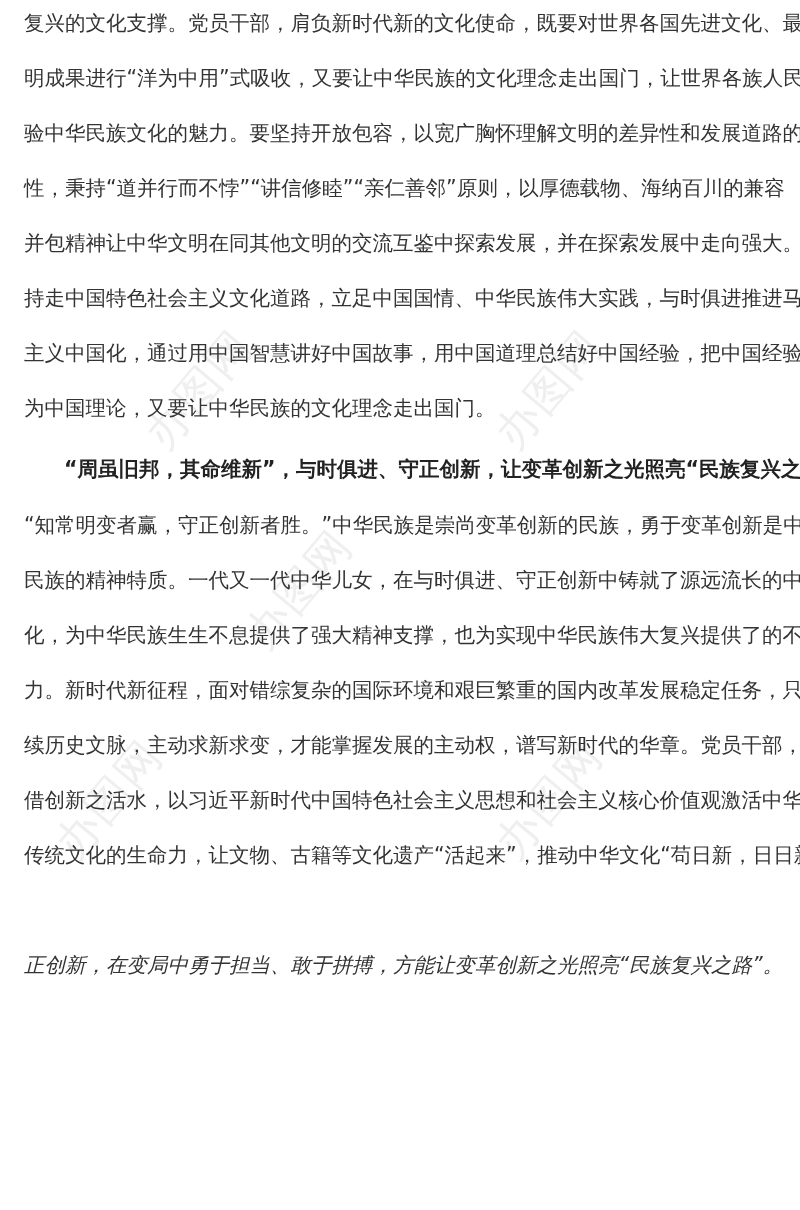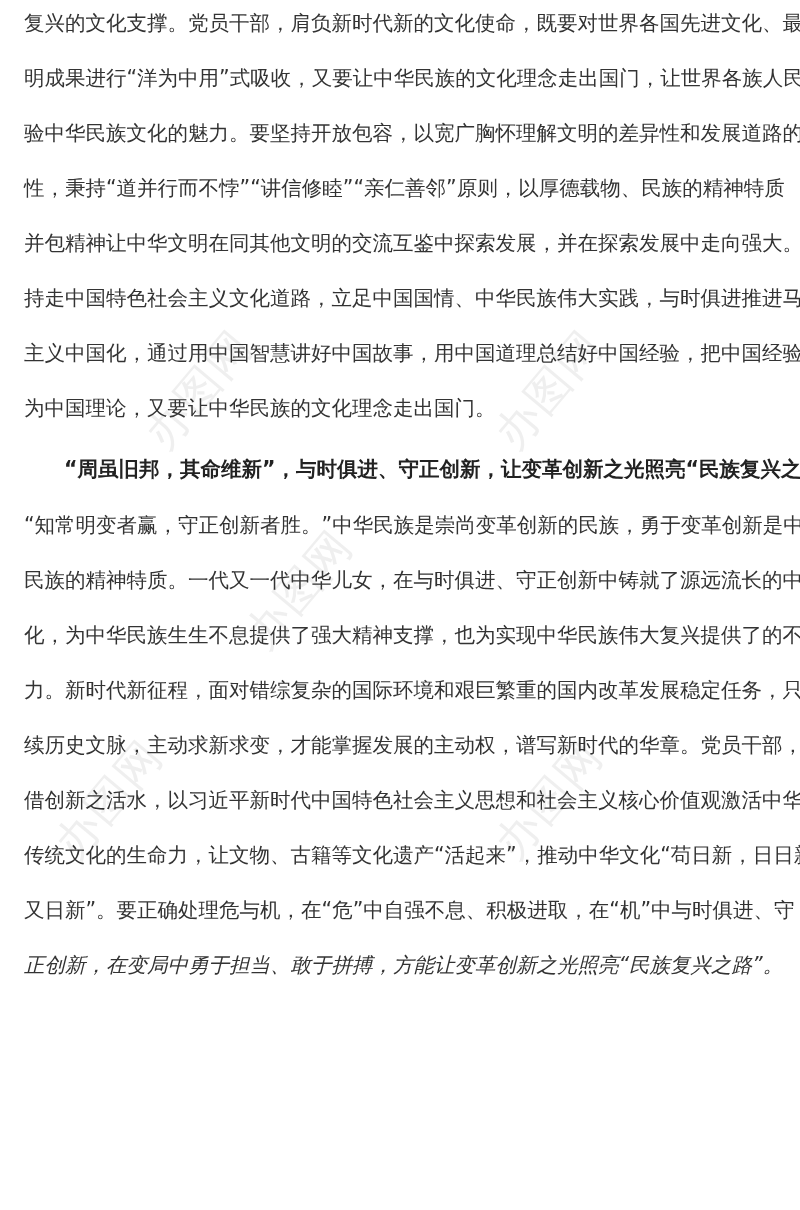--- a/index.html
+++ b/index.html
@@ -29,31 +29,30 @@
 
   <div class="watermark" style="left:130px; top:360px;">办图网</div>
   <div class="watermark" style="left:480px; top:360px;">办图网</div>
   <div class="watermark" style="left:230px; top:560px;">办图网</div>
   <div class="watermark" style="left:40px; top:770px;">办图网</div>
   <div class="watermark" style="left:480px; top:770px;">办图网</div>
 
   <div class="line" style="top:8px;">复兴的文化支撑。党员干部，肩负新时代新的文化使命，既要对世界各国先进文化、最新文</div>
   <div class="line" style="top:63px;">明成果进行“洋为中用”式吸收，又要让中华民族的文化理念走出国门，让世界各族人民体</div>
   <div class="line" style="top:118px;">验中华民族文化的魅力。要坚持开放包容，以宽广胸怀理解文明的差异性和发展道路的独特</div>
-  <div class="line" style="top:173px;">性，秉持“道并行而不悖”“讲信修睦”“亲仁善邻”原则，以厚德载物、民族的精神特质</div>
+  <div class="line" style="top:173px;">性，秉持“道并行而不悖”“讲信修睦”“亲仁善邻”原则，以厚德载物、海纳百川的兼容</div>
   <div class="line" style="top:228px;">并包精神让中华文明在同其他文明的交流互鉴中探索发展，并在探索发展中走向强大。要坚</div>
   <div class="line" style="top:283px;">持走中国特色社会主义文化道路，立足中国国情、中华民族伟大实践，与时俱进推进马克思</div>
   <div class="line" style="top:338px;">主义中国化，通过用中国智慧讲好中国故事，用中国道理总结好中国经验，把中国经验提升</div>
   <div class="line last" style="top:393px;">为中国理论，又要让中华民族的文化理念走出国门。</div>
 
   <div class="line heading" style="top:454px;">“周虽旧邦，其命维新”，与时俱进、守正创新，让变革创新之光照亮“民族复兴之路”。</div>
 
   <div class="line" style="top:510px;">“知常明变者赢，守正创新者胜。”中华民族是崇尚变革创新的民族，勇于变革创新是中华</div>
   <div class="line" style="top:565px;">民族的精神特质。一代又一代中华儿女，在与时俱进、守正创新中铸就了源远流长的中华文</div>
   <div class="line" style="top:620px;">化，为中华民族生生不息提供了强大精神支撑，也为实现中华民族伟大复兴提供了的不竭动</div>
   <div class="line" style="top:675px;">力。新时代新征程，面对错综复杂的国际环境和艰巨繁重的国内改革发展稳定任务，只有赓</div>
   <div class="line" style="top:730px;">续历史文脉，主动求新求变，才能掌握发展的主动权，谱写新时代的华章。党员干部，要巧</div>
   <div class="line" style="top:785px;">借创新之活水，以习近平新时代中国特色社会主义思想和社会主义核心价值观激活中华优秀</div>
   <div class="line" style="top:840px;">传统文化的生命力，让文物、古籍等文化遗产“活起来”，推动中华文化“苟日新，日日新，</div>
-  <div class="line" style="top:895px;">又日新”。要正确处理危与机，在“危”中自强不息、积极进取，在“机”中与时俱进、守</div>
   <div class="line last" style="top:950px;font-style:italic;">正创新，在变局中勇于担当、敢于拼搏，方能让变革创新之光照亮“民族复兴之路”。</div>
 
 </div>
 
 </body></html>

